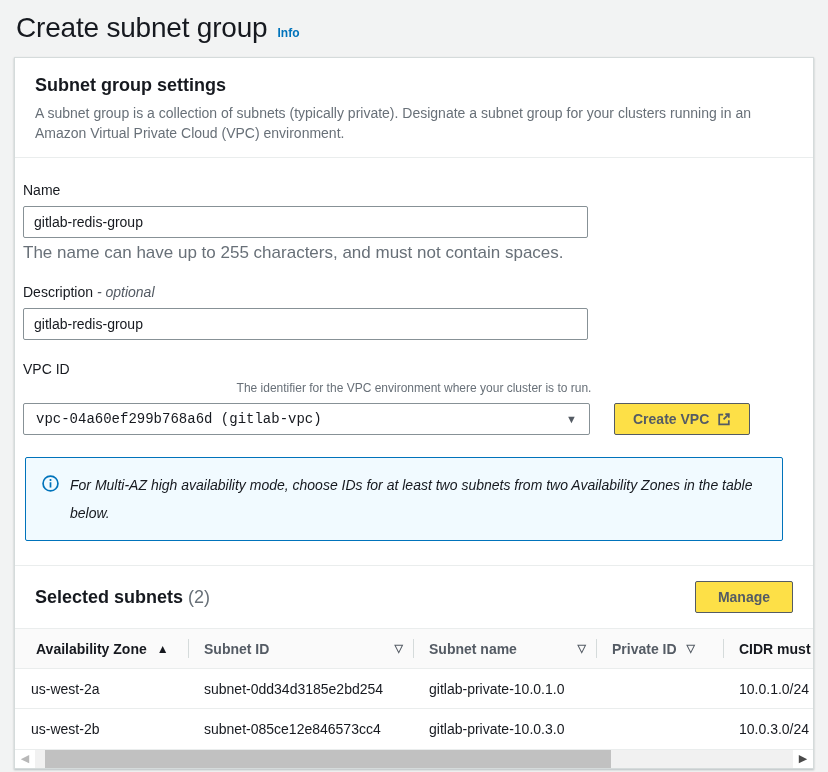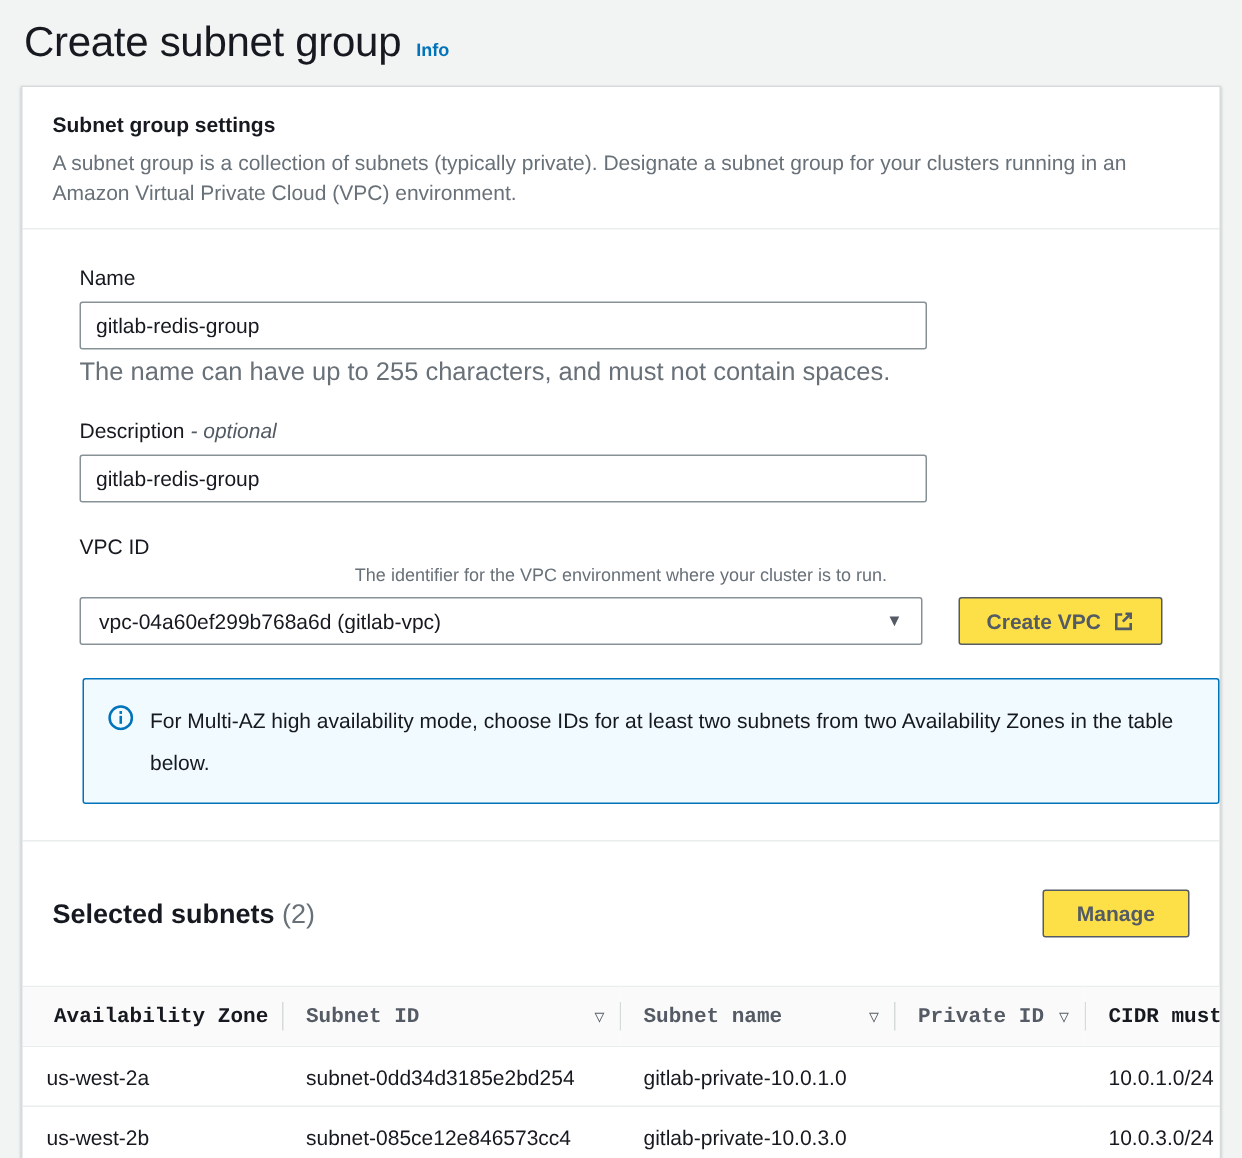--- a/index.html
+++ b/index.html
@@ -15,72 +15,73 @@
   h1.page-title { font-size: 28px; font-weight: 400; margin: 0; color: #16191f; letter-spacing: -0.2px; }
   .info-link { color: var(--link-blue); font-size: 12px; font-weight: bold; text-decoration: none; cursor: pointer; }
 
   .card {
     margin: 13px 14px 0;
     background: #fff;
     border: 1px solid #d5dbdb;
     box-shadow: 0 1px 2px rgba(0,28,36,0.25);
   }
   .card-header { padding: 17px 20px 14px; border-bottom: 1px solid #eaeded; }
-  h2.section-heading { font-size: 14px; font-weight: bold; margin: 0 0 7px; color: #16191f; }
+  h2.section-heading { font-size: 18px; font-weight: bold; margin: 0 0 7px; color: #16191f; }
   .card-desc { margin: 0; color: #687078; font-size: 14px; line-height: 20px; max-width: 762px; }
 
-  .card-body { padding: 24px 38px 22px; }
+  .card-body { padding: 24px 8px 22px; }
   .field { margin-bottom: 21px; }
   .field-label { display: block; font-size: 14px; color: #16191f; margin-bottom: 8px; }
   .optional { font-style: italic; color: #545b64; }
   .field-desc { font-size: 12px; color: #687078; margin: -4px 0 8px; text-align: center; }
   .text-input {
     width: 565px; height: 32px;
     border: 1px solid #879196; border-radius: 2px;
     padding: 0 10px; font-size: 14px; color: #16191f;
     font-family: "Liberation Sans", sans-serif;
     background: #fff; display: block;
   }
   .constraint { font-size: 17px; color: #687078; margin-top: 5px; }
 
   .select-row { display: flex; align-items: center; gap: 24px; }
   .select {
     width: 567px; height: 32px;
     border: 1px solid #879196; border-radius: 2px;
     display: flex; align-items: center; justify-content: space-between;
     padding: 0 12px; background: #fff; cursor: pointer;
   }
-  .select-value { font-size: 14px; color: #16191f; white-space: nowrap; overflow: hidden; }
+  .select-value { font-size: 14px; color: #16191f; white-space: nowrap; overflow: hidden; font-family: Liberation Mono, monospace; }
   .caret { font-size: 11px; color: #545b64; line-height: 1; }
 
   .btn {
     background: #fde047; border: 1px solid #545b64; border-radius: 2px;
     color: #545b64; font-weight: bold; font-size: 14px;
     font-family: "Liberation Sans", sans-serif;
     height: 32px; padding: 0 18px; cursor: pointer;
     display: inline-flex; align-items: center; gap: 8px; white-space: nowrap;
   }
   .ext-icon { width: 14px; height: 14px; display: inline-block; }
   .ext-icon path { stroke: #545b64; stroke-width: 2; fill: none; }
 
   .alert {
     margin: 22px 0 2px 2px;
     border: 1px solid var(--alert-border);
     background: var(--alert-bg);
     border-radius: 2px;
     padding: 13px 16px;
     display: flex; gap: 11px; align-items: flex-start;
     width: 758px;
+    font-style: italic;
   }
   .info-icon { width: 17px; height: 17px; margin-top: 4px; flex: none; }
   .alert-text { font-size: 14px; line-height: 28px; color: #16191f; max-width: 705px; }
 
   .subnets-header {
     border-top: 1px solid #eaeded;
-    padding: 32px 20px;
+    padding: 15px 20px;
     display: flex; align-items: center; justify-content: space-between;
   }
   .subnets-header h2 { margin: 0; font-size: 18px; }
   .count { color: #687078; font-weight: 400; }
   .manage-btn { padding: 0 22px; }
 
   .table-wrap { overflow: hidden; width: 100%; }
   table { border-collapse: collapse; table-layout: fixed; width: 988px; }
   col.c-az { width: 173px; } col.c-id { width: 225px; } col.c-name { width: 183px; }
   col.c-outpost { width: 127px; } col.c-cidr { width: 280px; }
@@ -90,21 +91,21 @@
     height: 40px; text-align: left; font-size: 14px; font-weight: bold;
     color: #545b64; padding: 0 10px 0 16px; position: relative; cursor: pointer;
     white-space: nowrap; overflow: hidden;
   }
   thead th.first { padding-left: 21px; }
   thead th.dark { color: #16191f; }
   thead th + th::before {
     content: ""; position: absolute; left: 0; top: 10px; bottom: 10px;
     width: 1px; background: #d5dbdb;
   }
-  .th-inner { display: flex; align-items: center; justify-content: space-between; gap: 6px; font-family: Liberation Mono, monospace; }
+  .th-inner { display: flex; align-items: center; justify-content: space-between; gap: 6px; }
   .th-inner.tight { justify-content: flex-start; gap: 10px; }
   .sort-icon { font-size: 11px; color: #545b64; }
   .sort-icon.asc { color: #16191f; font-size: 12px; }
   tbody td {
     height: 40px; border-top: 1px solid #eaeded;
     padding: 0 10px 0 16px; font-size: 14px; color: #16191f; background: #fff;
     white-space: nowrap; overflow: hidden;
   }
   tbody td.first { }
 

